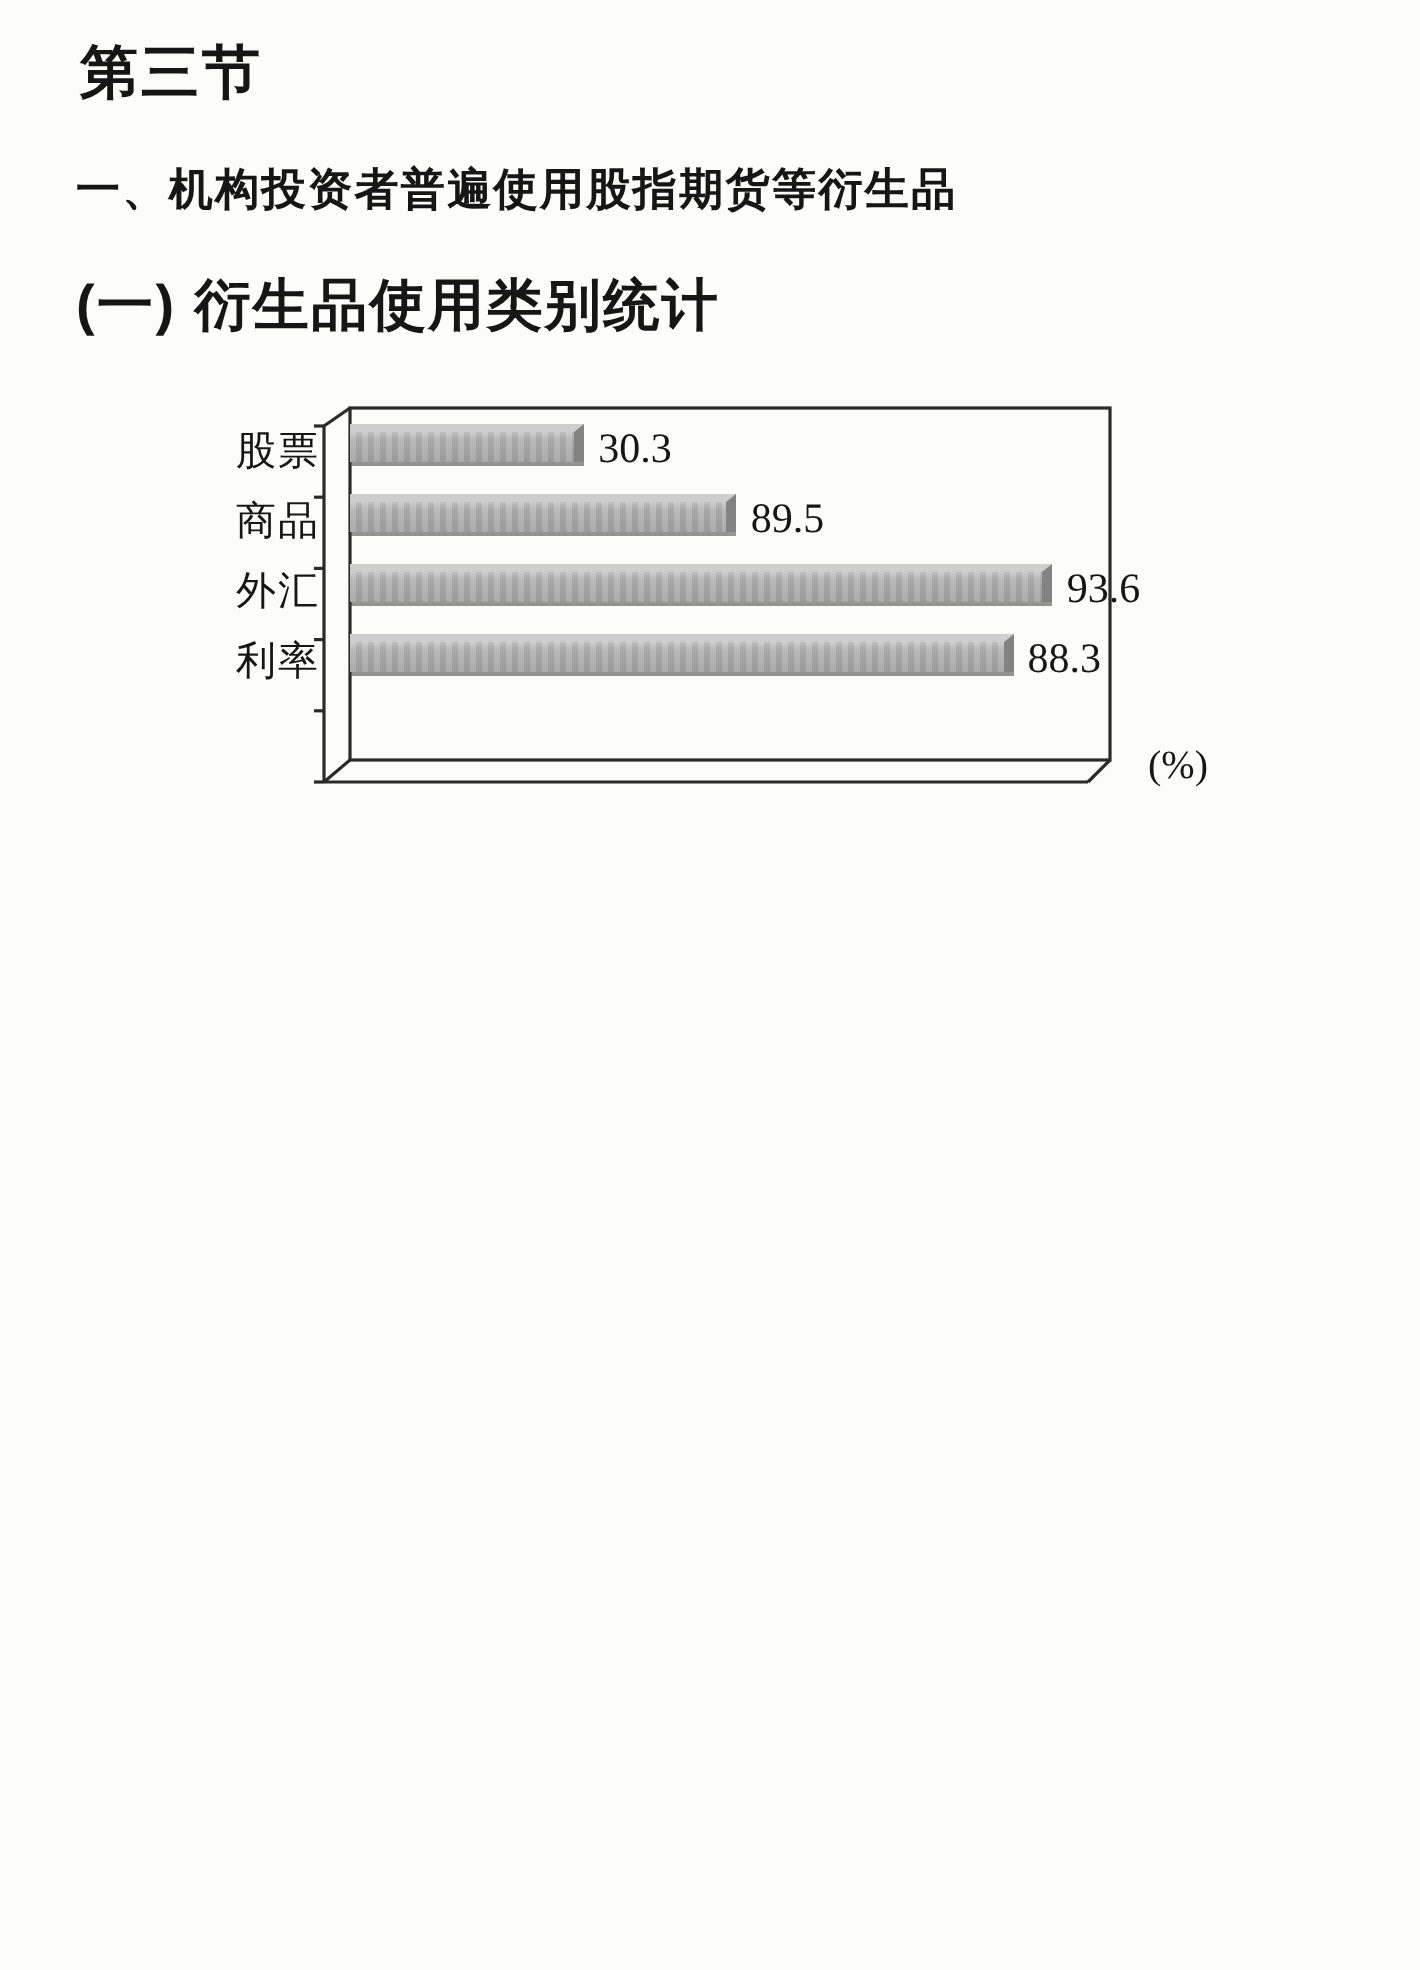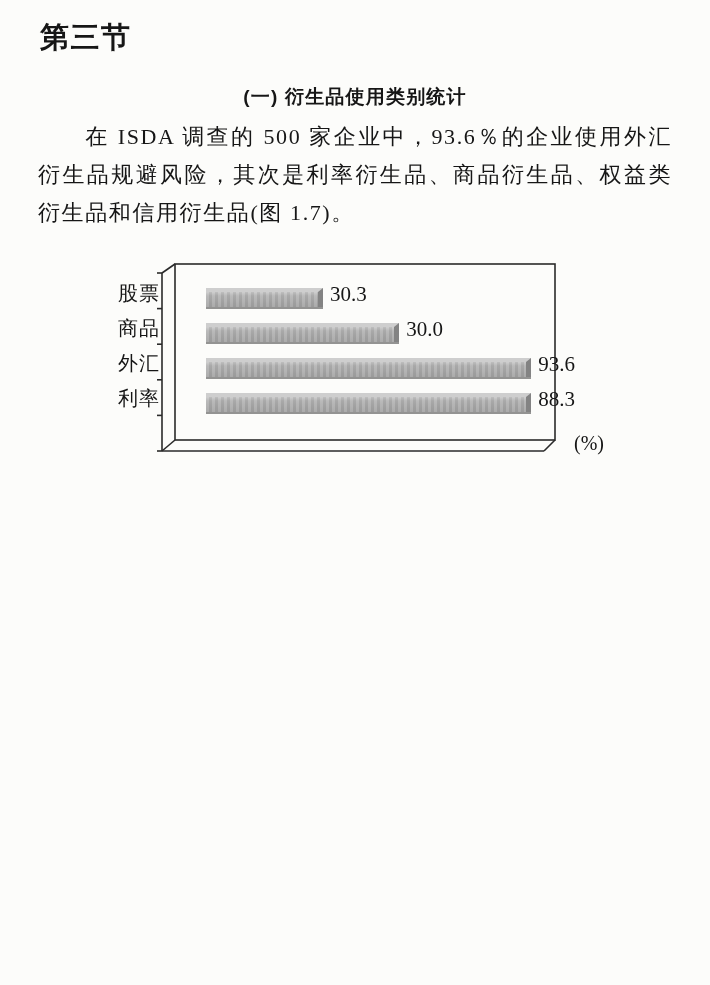--- a/index.html
+++ b/index.html
@@ -39,25 +39,24 @@
   }
   h2.sec-h{
     font-family:"Liberation Sans","DejaVu Sans",sans-serif;
     font-size:22px;
     font-weight:bold;
     letter-spacing:1.2px;
     margin:20px 0 10px 0;
   }
   h3.sub-h{
     font-family:"Liberation Sans","DejaVu Sans",sans-serif;
-    font-size:19px;
+    font-size:28px;
     font-weight:bold;
     letter-spacing:1.2px;
     margin:24px 0 8px 0;
-    text-align:center;
   }
   
   .figure{margin-top:24px;}
   .chart-area{
     position:relative;
     height:202px;
     margin-left:77px;
     width:530px;
   }
   .chart-frame-svg{
@@ -67,22 +66,21 @@
   }
   .chart-rows{
     position:absolute;
     left:60px;top:16px;
     width:400px;height:175px;
   }
   .chart-row{
     position:relative;
     height:35px;
     display:flex;
-    align-items:flex-end;
-    padding-left:31px;
+    align-items:flex-start;
   }
   .cat-label{
     position:absolute;
     left:-60px;
     width:48px;
     text-align:center;
     font-size:20px;
     letter-spacing:1px;
     white-space:nowrap;
   }
@@ -109,25 +107,25 @@
 </head>
 <body>
 
 <div class="page">
 
   <div class="chapter-title">
     <span class="sec-no">第三节</span>
   </div>
 
 
+  <h2 class="sec-h">一、机构投资者普遍使用股指期货等衍生品</h2>
 
 
   <h3 class="sub-h">(一) 衍生品使用类别统计</h3>
 
-  <p class="body-par">在 ISDA 调查的 500 家企业中，93.6％的企业使用外汇衍生品规避风险，其次是利率衍生品、商品衍生品、权益类衍生品和信用衍生品(图 1.7)。</p>
 
   <div class="figure">
     <div class="chart-area">
       <svg class="chart-frame-svg" viewBox="-6 -1 412 190" preserveAspectRatio="none">
         <g stroke="#2a2a2a" stroke-width="1.6" fill="none">
 
           <rect x="13" y="0" width="380" height="176"></rect>
 
           <line x1="0" y1="9" x2="0" y2="187"></line>
 
@@ -152,21 +150,21 @@
 
       <div class="chart-rows" id="chart-rows">
           <div class="chart-row">
             <span class="cat-label">股票</span>
             <div class="hbar" style="width: 112.11px;"></div>
             <span class="val-label">30.3</span>
           </div>
           <div class="chart-row">
             <span class="cat-label">商品</span>
             <div class="hbar" style="width: 188.33px;"></div>
-            <span class="val-label">30.0</span>
+            <span class="val-label">89.5</span>
           </div>
           <div class="chart-row">
             <span class="cat-label">外汇</span>
             <div class="hbar" style="width: 346.32px;"></div>
             <span class="val-label">93.6</span>
           </div>
           <div class="chart-row">
             <span class="cat-label">利率</span>
             <div class="hbar" style="width: 326.71px;"></div>
             <span class="val-label">88.3</span>

